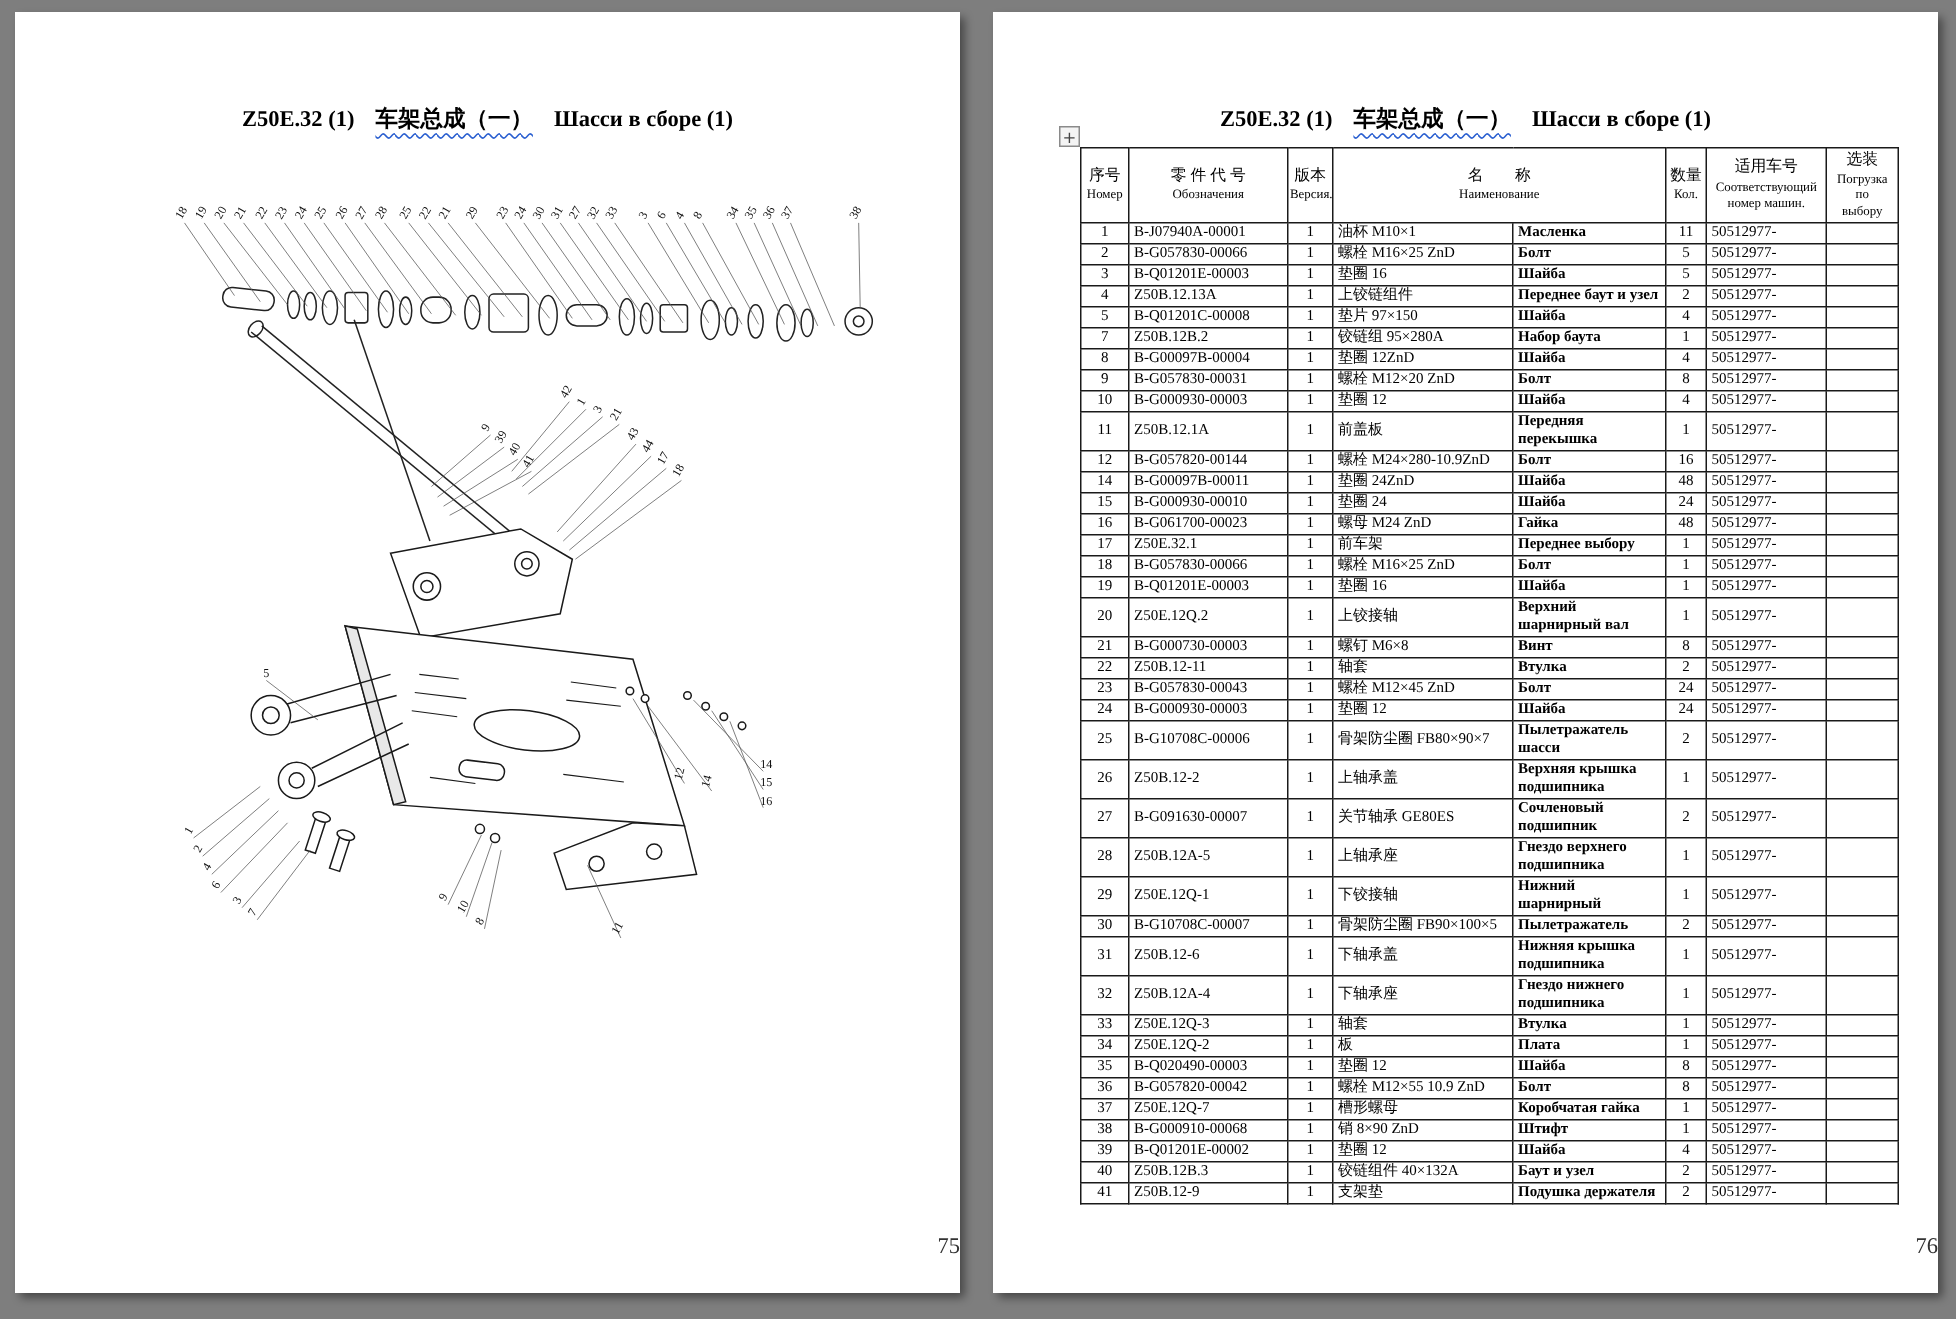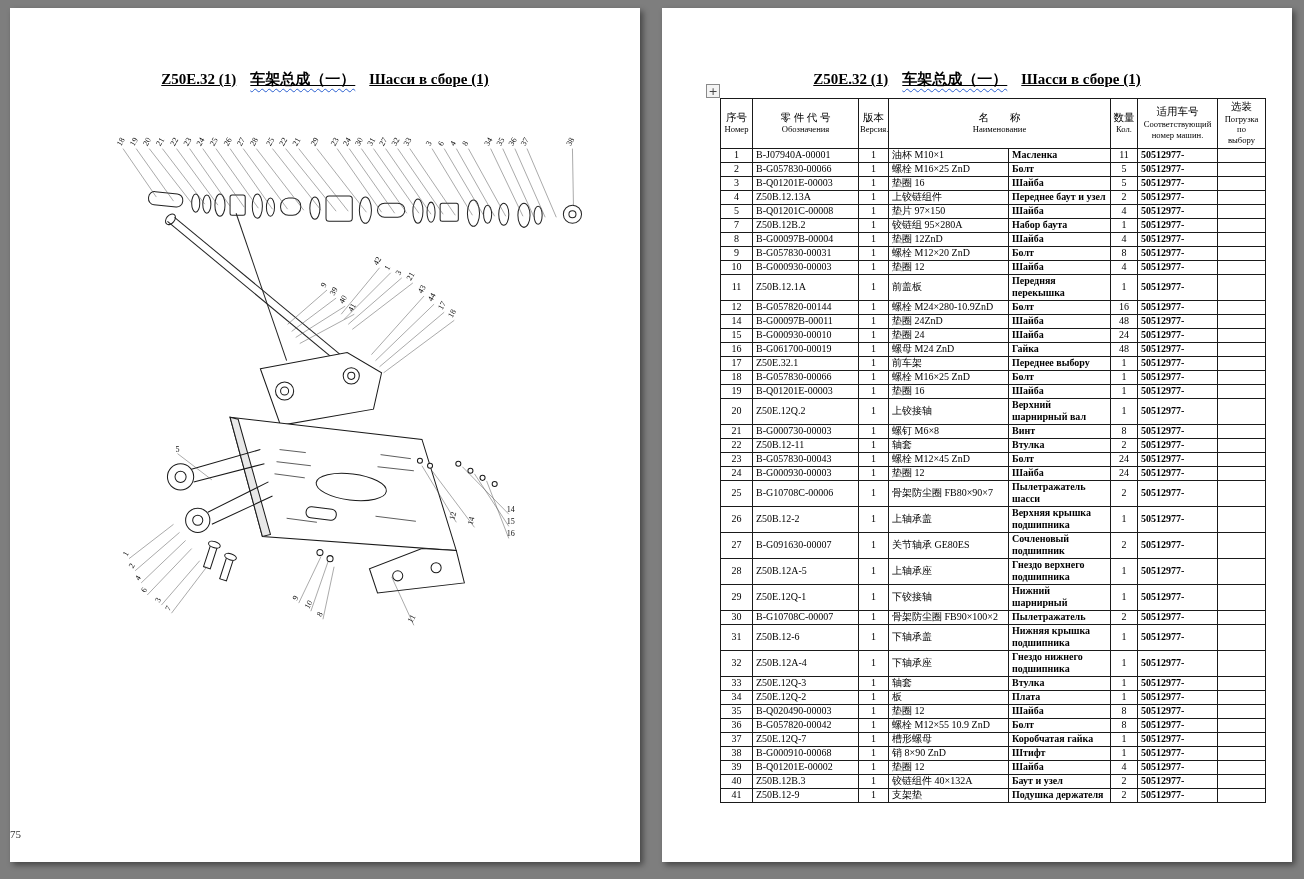--- a/index.html
+++ b/index.html
@@ -15,33 +15,32 @@
     background:#ffffff;
     box-shadow:3px 3px 6px rgba(0,0,0,.45);
   }
   .page.left  { left:10px; }
   .page.right { left:662px; }
 
   .title {
     position:absolute; top:62px; left:0; width:100%;
     text-align:center; font-size:15px; font-weight:bold; color:#000;
     white-space:nowrap;
-    text-decoration:underline;
   }
   .title span { margin:0 7px; }
   .squig {
     text-decoration:underline;
     text-decoration-style:wavy;
     text-decoration-color:#2a5fd0;
     text-decoration-thickness:1px;
     text-underline-offset:4px;
   }
   .pagenum {
     position:absolute; bottom:22px; left:0; width:100%;
-    text-align:left; font-size:11px; color:#333;
+    text-align:right; font-size:15px; color:#333;
   }
 
   
   .diagram { position:absolute; left:12px; top:108px; width:606px; height:551px; }
   .diagram .callout { font-size:8px; fill:#111; font-family:"Liberation Serif",serif; }
   .diagram .leader  { stroke:#555; stroke-width:.5; }
 
   
   .tbl-handle {
     position:absolute; left:44px; top:76px; width:14px; height:14px;
@@ -60,21 +59,21 @@
     overflow:hidden;
   }
   .parts th { font-weight:normal; padding:2px 1px; text-align:center; }
   .parts th .h-cn { font-size:10.5px; line-height:1.2; white-space:pre; }
   .parts th .h-ru { font-size:8.6px;  line-height:1.25; }
   .parts td { font-size:10px; line-height:1.2; padding:.5px 3px; height:14px; color:#000; }
   .c-num { text-align:center; }
   .c-ver { text-align:center; }
   .c-qty { text-align:center; }
   .c-ru  { font-size:9.8px; line-height:1.18;font-weight:bold; }
-  .c-veh { padding-left:5px;font-weight:bold; }
+  .c-veh { padding-left:5px; }
 </style>
 </head>
 <body>
 
 <div id="viewer">
 
   <section class="page left">
     <h1 class="title">
       <span>Z50E.32 (1)</span><span class="squig">车架总成（一）</span><span>Шасси в сборе (1)</span>
     </h1>
@@ -456,21 +455,21 @@
             <td class="c-code">B-G000930-00010</td>
             <td class="c-ver">1</td>
             <td class="c-cn">垫圈  24</td>
             <td class="c-ru">Шайба</td>
             <td class="c-qty">24</td>
             <td class="c-veh">50512977-</td>
             <td class="c-opt"></td>
           </tr>
           <tr>
             <td class="c-num">16</td>
-            <td class="c-code">B-G061700-00019</td>
+            <td class="c-code">B-G061700-00023</td>
             <td class="c-ver">1</td>
             <td class="c-cn">螺母  M24  ZnD</td>
             <td class="c-ru">Гайка</td>
             <td class="c-qty">48</td>
             <td class="c-veh">50512977-</td>
             <td class="c-opt"></td>
           </tr>
           <tr>
             <td class="c-num">17</td>
             <td class="c-code">Z50E.32.1</td>
@@ -598,21 +597,21 @@
             <td class="c-cn">下铰接轴</td>
             <td class="c-ru">Нижний шарнирный</td>
             <td class="c-qty">1</td>
             <td class="c-veh">50512977-</td>
             <td class="c-opt"></td>
           </tr>
           <tr>
             <td class="c-num">30</td>
             <td class="c-code">B-G10708C-00007</td>
             <td class="c-ver">1</td>
-            <td class="c-cn">骨架防尘圈 FB90×100×2</td>
+            <td class="c-cn">骨架防尘圈 FB90×100×5</td>
             <td class="c-ru">Пылетражатель</td>
             <td class="c-qty">2</td>
             <td class="c-veh">50512977-</td>
             <td class="c-opt"></td>
           </tr>
           <tr>
             <td class="c-num">31</td>
             <td class="c-code">Z50B.12-6</td>
             <td class="c-ver">1</td>
             <td class="c-cn">下轴承盖</td>
@@ -717,15 +716,16 @@
             <td class="c-ver">1</td>
             <td class="c-cn">支架垫</td>
             <td class="c-ru">Подушка держателя</td>
             <td class="c-qty">2</td>
             <td class="c-veh">50512977-</td>
             <td class="c-opt"></td>
           </tr>
         </tbody>
     </table>
 
+    <div class="pagenum">76</div>
   </section>
 
 </div>
 
 </body></html>

